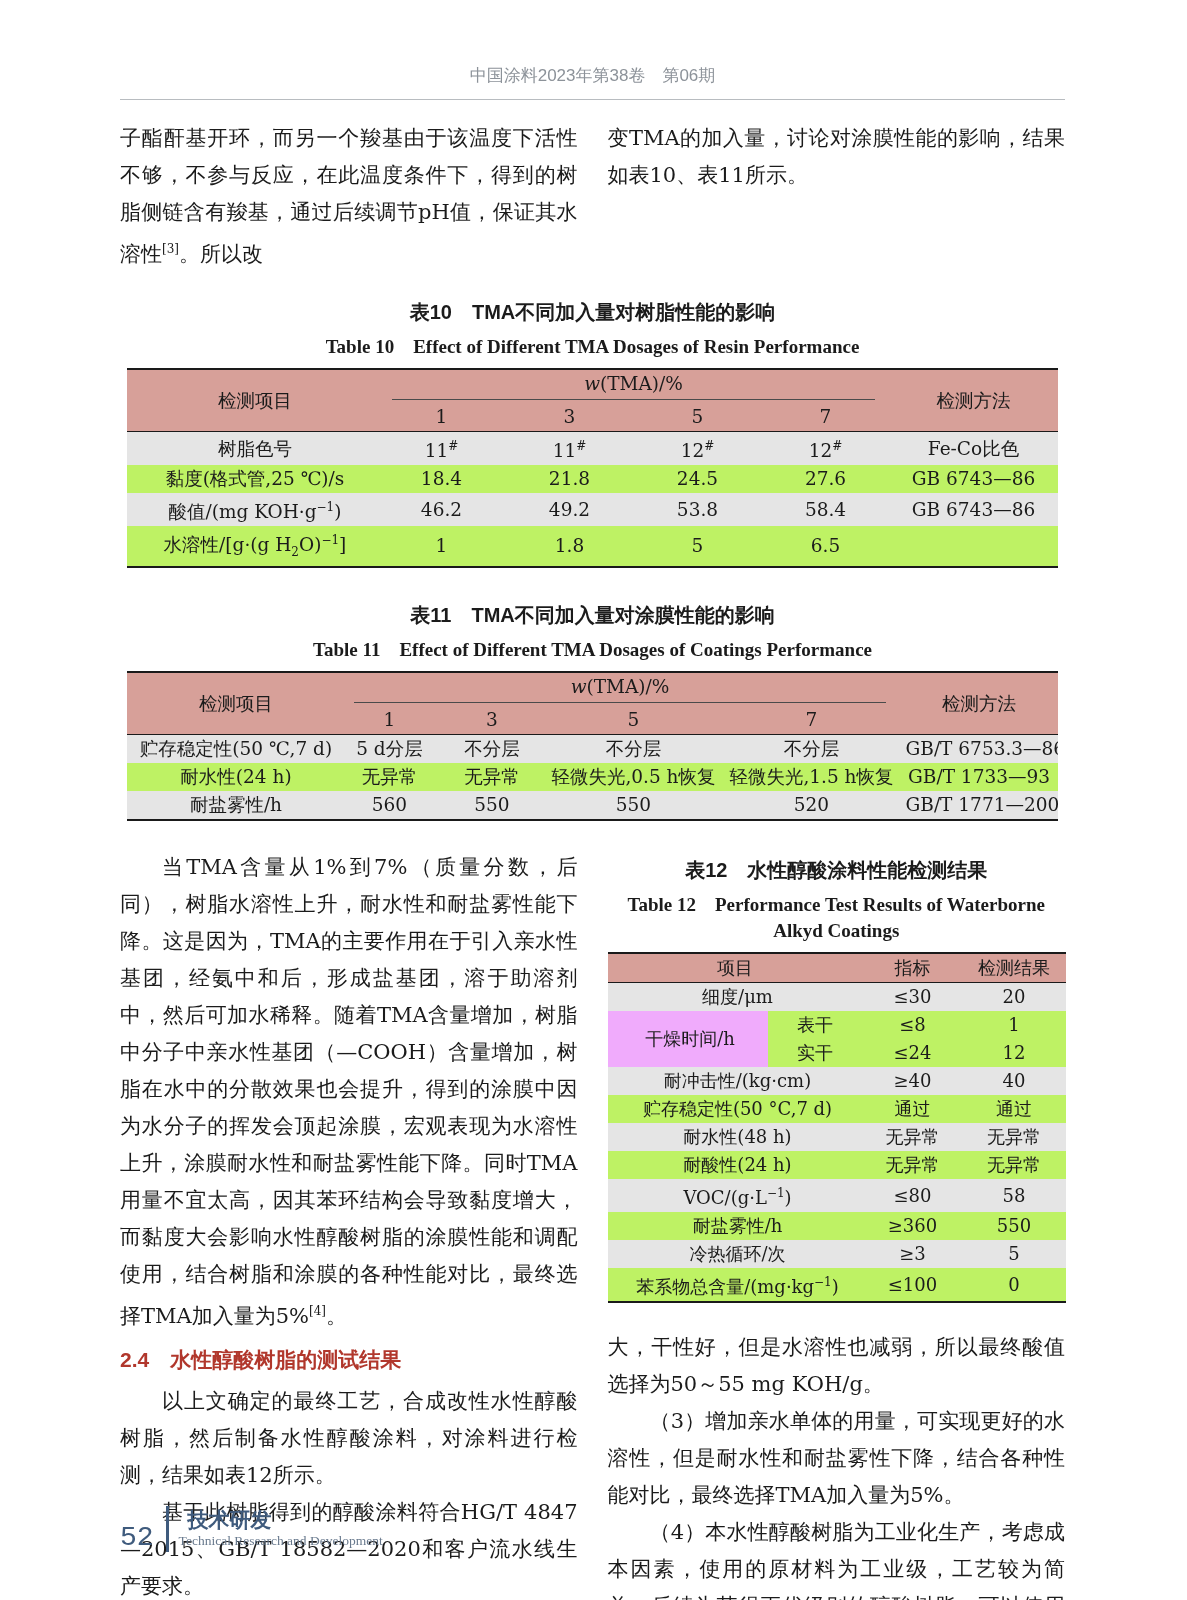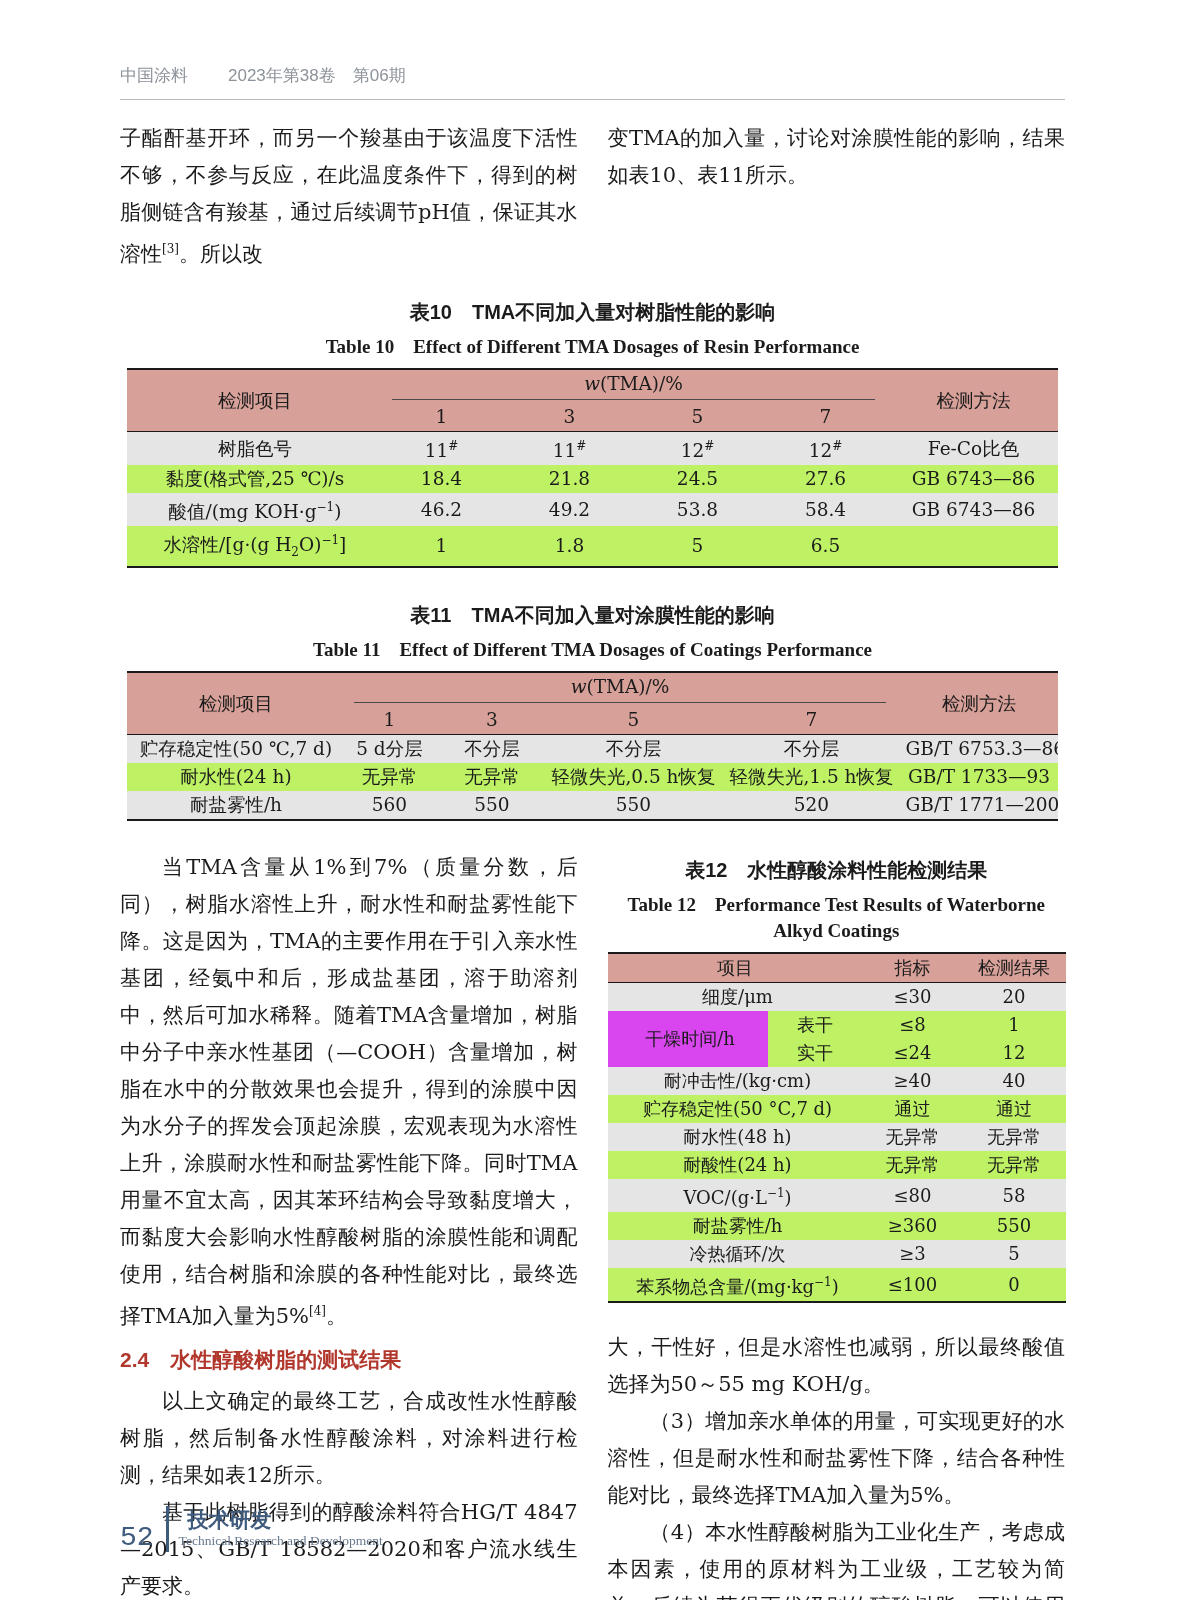--- a/index.html
+++ b/index.html
@@ -9,25 +9,24 @@
     margin:0 auto;
     background:#ffffff;
     font-family:"DejaVu Serif","Liberation Serif",serif;
     color:#1b1b1b;
     overflow:hidden;
     box-sizing:border-box;
     padding:64px 122px 0 120px;
   }
   
   .runhead{
-    display:flex;justify-content:flex-start;align-items:flex-end;
+    display:flex;justify-content:center;align-items:flex-end;
     font-size:17px;color:#8c9299;
     padding-bottom:12px;border-bottom:1px solid #b8bcc0;
     font-family:"Liberation Sans",sans-serif;
-    gap:40px;
   }
   
   .twocol{display:flex;gap:30px;margin-top:20px;}
   .col{flex:1 1 0;min-width:0;}
   p.body{
     font-size:21px;line-height:37px;margin:0;
     text-align:justify;text-justify:inter-ideograph;
   }
   p.indent{text-indent:2em;}
   sup{font-size:12px;}
@@ -255,21 +254,21 @@
               <th>检测结果</th>
             </tr>
           </thead>
           <tbody>
             <tr class="white">
               <td colspan="2" class="lbl">细度/μm</td>
               <td>≤30</td>
               <td>20</td>
             </tr>
             <tr class="pink">
-              <td rowspan="2" class="lbl" style="background:#d946ef;">干燥时间/h</td>
+              <td rowspan="2" class="lbl" style="background:#f0abfc;">干燥时间/h</td>
               <td>表干</td>
               <td>≤8</td>
               <td>1</td>
             </tr>
             <tr class="pink">
               <td>实干</td>
               <td>≤24</td>
               <td>12</td>
             </tr>
             <tr class="white">

